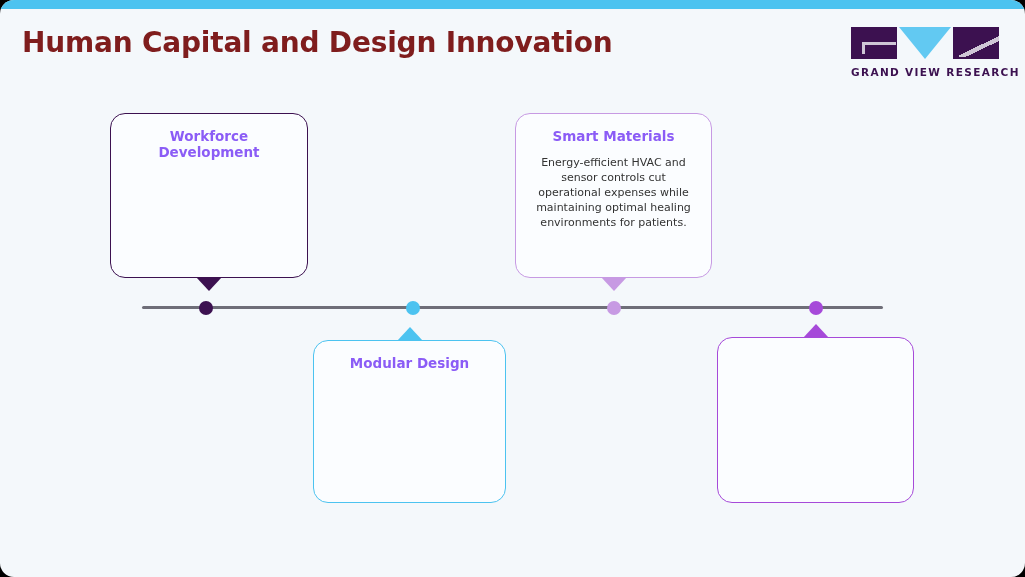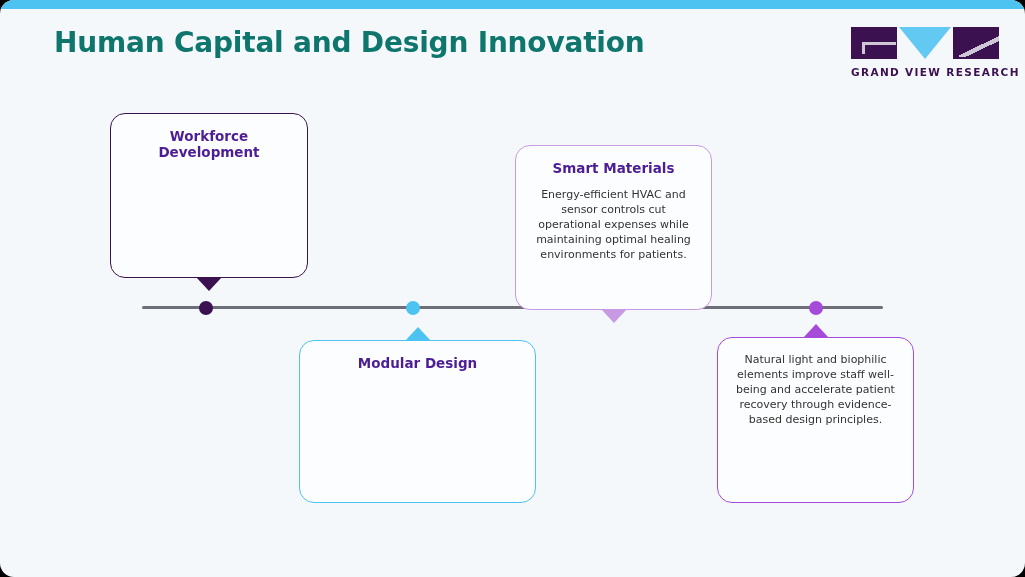--- a/index.html
+++ b/index.html
@@ -146,21 +146,21 @@
     background: #fbfdff;
     border-style: solid;
     border-width: 1.6px;
     border-radius: 15px;
     padding: 14px 14px 13px 14px;
     text-align: center;
   }
   .card-title {
     font-size: 13.5px;
     font-weight: bold;
-    color: #4c1d95;
+    color: #8b5cf6;
     font-family: "DejaVu Sans", "Liberation Sans", sans-serif;
     line-height: 1.2;
     margin-bottom: 11px;
   }
   .card-body {
     font-size: 11px;
     color: #333333;
     line-height: 1.37;
     font-family: "DejaVu Sans", "Liberation Sans", sans-serif;
   }
@@ -180,21 +180,21 @@
     top: -14px;
   }
 </style>
 </head>
 <body>
 
 <div id="slide" style="background: rgb(244, 248, 251);">
 
   <div id="top-accent" style="background: rgb(76, 195, 240);"></div>
 
-  <div id="page-title" style="color: #0f766e; margin-left: 32px;">Human Capital and Design Innovation</div>
+  <div id="page-title" style="color: #7f1d1d;">Human Capital and Design Innovation</div>
 
   <div id="logo">
     <div class="logo-marks">
       <div class="logo-block" style="background: rgb(60, 17, 80);">
         <div class="notch-h"></div>
         <div class="notch-v"></div>
       </div>
       <div class="logo-tri" style="border-top-color: rgb(98, 201, 242);"></div>
       <div class="logo-block" style="background: rgb(60, 17, 80);">
         <div class="slash"></div>
@@ -210,28 +210,27 @@
       <div class="timeline-dot" style="left: 406px; background: rgb(76, 195, 240);"></div>
       <div class="timeline-dot" style="left: 607px; background: rgb(199, 154, 227);"></div>
       <div class="timeline-dot" style="left: 809px; background: rgb(166, 74, 217);"></div>
     </div>
 
   <div id="cards-layer">
       <div class="card" style="left: 110px; top: 113px; width: 198px; height: 165px; border-color: rgb(60, 17, 80);">
         <div class="card-title">Workforce Development</div>
         <div class="pointer pointer-down" style="border-top: 14px solid rgb(60, 17, 80);"></div>
       </div>
-      <div class="card" style="left: 299px; top: 340px; width: 237px; height: 163px; border-color: rgb(76, 195, 240);">
+      <div class="card" style="left: 313px; top: 340px; width: 193px; height: 163px; border-color: rgb(76, 195, 240);">
         <div class="card-title">Modular Design</div>
         <div class="pointer pointer-up" style="border-bottom: 14px solid rgb(76, 195, 240);"></div>
       </div>
-      <div class="card" style="left: 515px; top: 113px; width: 197px; height: 165px; border-color: rgb(199, 154, 227); margin-top: 32px;">
+      <div class="card" style="left: 515px; top: 113px; width: 197px; height: 165px; border-color: rgb(199, 154, 227);">
         <div class="card-title">Smart Materials</div>
         <div class="card-body">Energy-efficient HVAC and sensor controls cut operational expenses while maintaining optimal healing environments for patients.</div>
         <div class="pointer pointer-down" style="border-top: 14px solid rgb(199, 154, 227);"></div>
       </div>
       <div class="card" style="left: 717px; top: 337px; width: 197px; height: 166px; border-color: rgb(166, 74, 217);">
-        <div class="card-body">Natural light and biophilic elements improve staff well-being and accelerate patient recovery through evidence-based design principles.</div>
         <div class="pointer pointer-up" style="border-bottom: 14px solid rgb(166, 74, 217);"></div>
       </div>
     </div>
 
 </div>
 
 </body></html>

